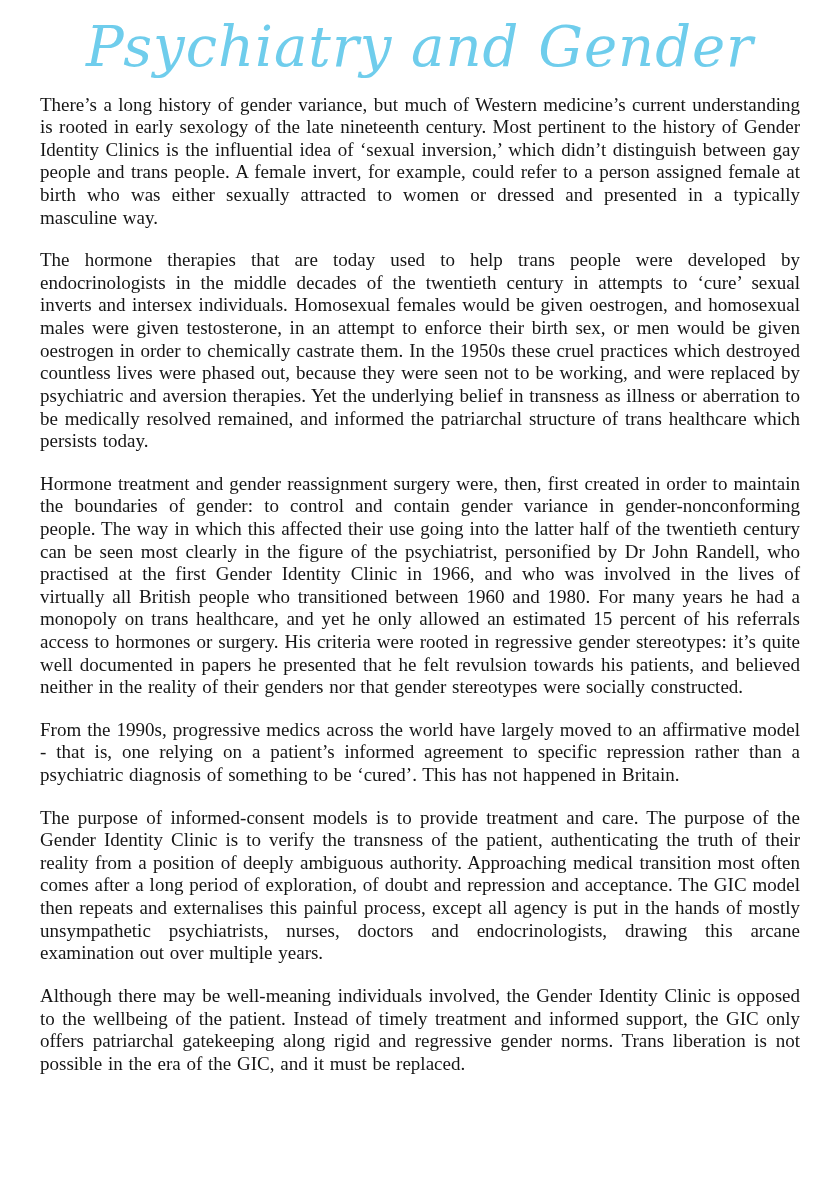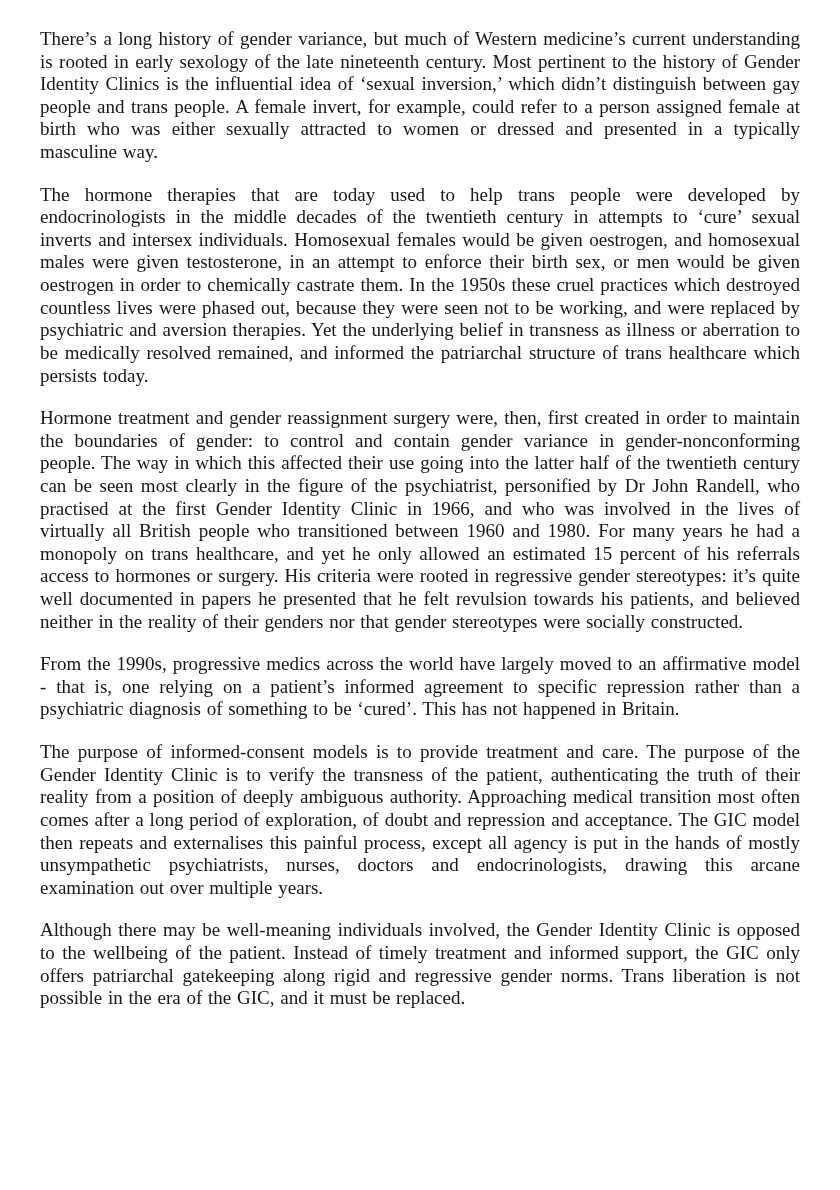--- a/index.html
+++ b/index.html
@@ -35,20 +35,21 @@
     word-spacing: 1px;
   }
   .body-text p:last-child {
     margin-bottom: 0;
   }
 </style>
 </head>
 <body>
 
 <div class="page" style="color: rgb(22, 22, 22);">
+  <h1 class="title" style="color: rgb(111, 205, 236);">Psychiatry and Gender</h1>
 
   <div class="body-text">
     <p>There’s a long history of gender variance, but much of Western medicine’s current understanding is rooted in early sexology of the late nineteenth century. Most pertinent to the history of Gender Identity Clinics is the influential idea of ‘sexual inversion,’ which didn’t distinguish between gay people and trans people. A female invert, for example, could refer to a person assigned female at birth who was either sexually attracted to women or dressed and presented in a typically masculine way.</p>
     <p>The hormone therapies that are today used to help trans people were developed by endocrinologists in the middle decades of the twentieth century in attempts to ‘cure’ sexual inverts and intersex individuals. Homosexual females would be given oestrogen, and homosexual males were given testosterone, in an attempt to enforce their birth sex, or men would be given oestrogen in order to chemically castrate them. In the 1950s these cruel practices which destroyed countless lives were phased out, because they were seen not to be working, and were replaced by psychiatric and aversion therapies. Yet the underlying belief in transness as illness or aberration to be medically resolved remained, and informed the patriarchal structure of trans healthcare which persists today.</p>
     <p>Hormone treatment and gender reassignment surgery were, then, first created in order to maintain the boundaries of gender: to control and contain gender variance in gender-nonconforming people. The way in which this affected their use going into the latter half of the twentieth century can be seen most clearly in the figure of the psychiatrist, personified by Dr John Randell, who practised at the first Gender Identity Clinic in 1966, and who was involved in the lives of virtually all British people who transitioned between 1960 and 1980. For many years he had a monopoly on trans healthcare, and yet he only allowed an estimated 15 percent of his referrals access to hormones or surgery. His criteria were rooted in regressive gender stereotypes: it’s quite well documented in papers he presented that he felt revulsion towards his patients, and believed neither in the reality of their genders nor that gender stereotypes were socially constructed.</p>
     <p>From the 1990s, progressive medics across the world have largely moved to an affirmative model - that is, one relying on a patient’s informed agreement to specific repression rather than a psychiatric diagnosis of something to be ‘cured’. This has not happened in Britain.</p>
     <p>The purpose of informed-consent models is to provide treatment and care. The purpose of the Gender Identity Clinic is to verify the transness of the patient, authenticating the truth of their reality from a position of deeply ambiguous authority. Approaching medical transition most often comes after a long period of exploration, of doubt and repression and acceptance. The GIC model then repeats and externalises this painful process, except all agency is put in the hands of mostly unsympathetic psychiatrists, nurses, doctors and endocrinologists, drawing this arcane examination out over multiple years.</p>
     <p>Although there may be well-meaning individuals involved, the Gender Identity Clinic is opposed to the wellbeing of the patient. Instead of timely treatment and informed support, the GIC only offers patriarchal gatekeeping along rigid and regressive gender norms. Trans liberation is not possible in the era of the GIC, and it must be replaced.</p>
   </div>
 </div>

